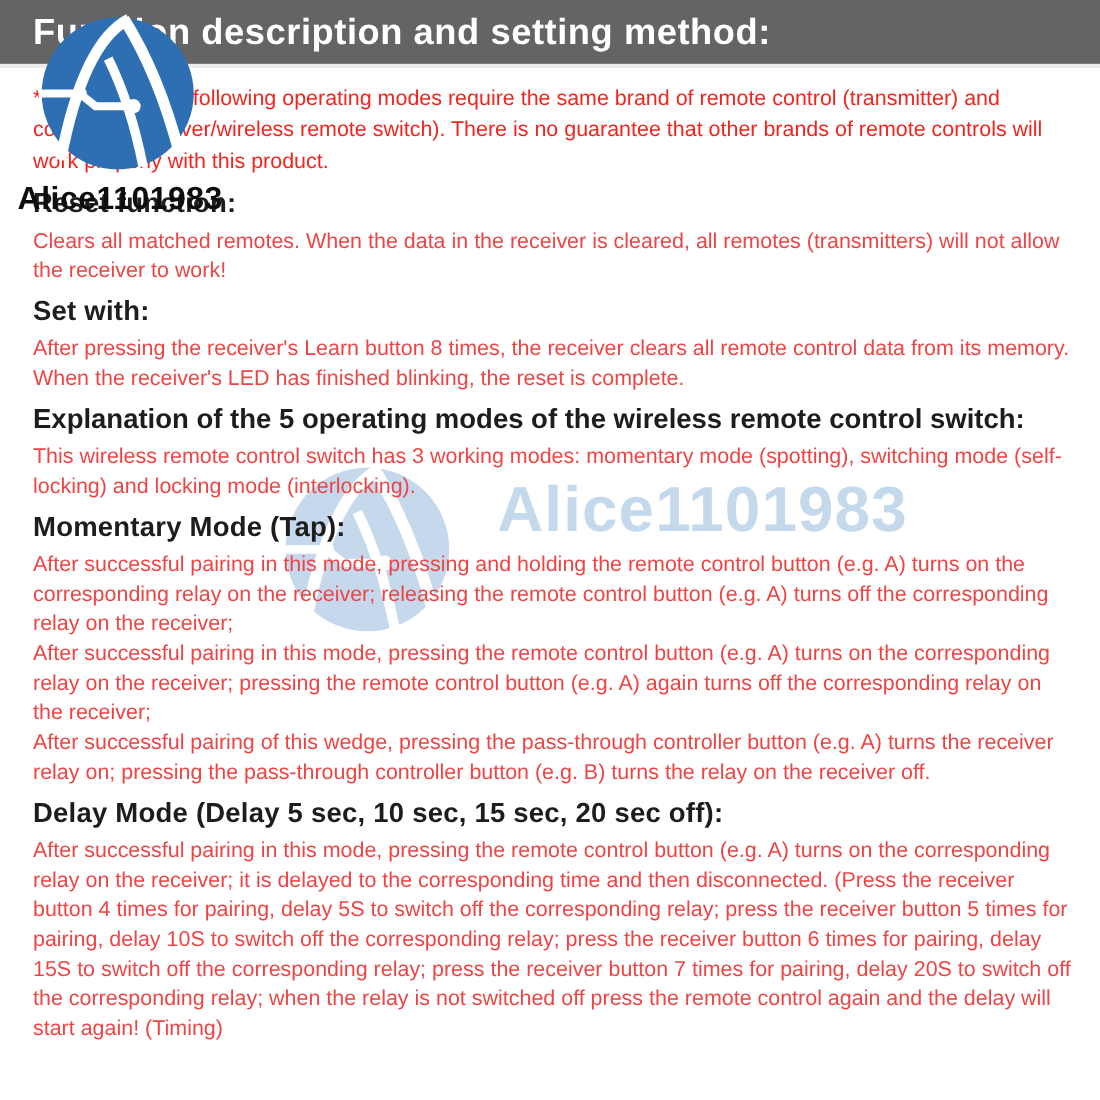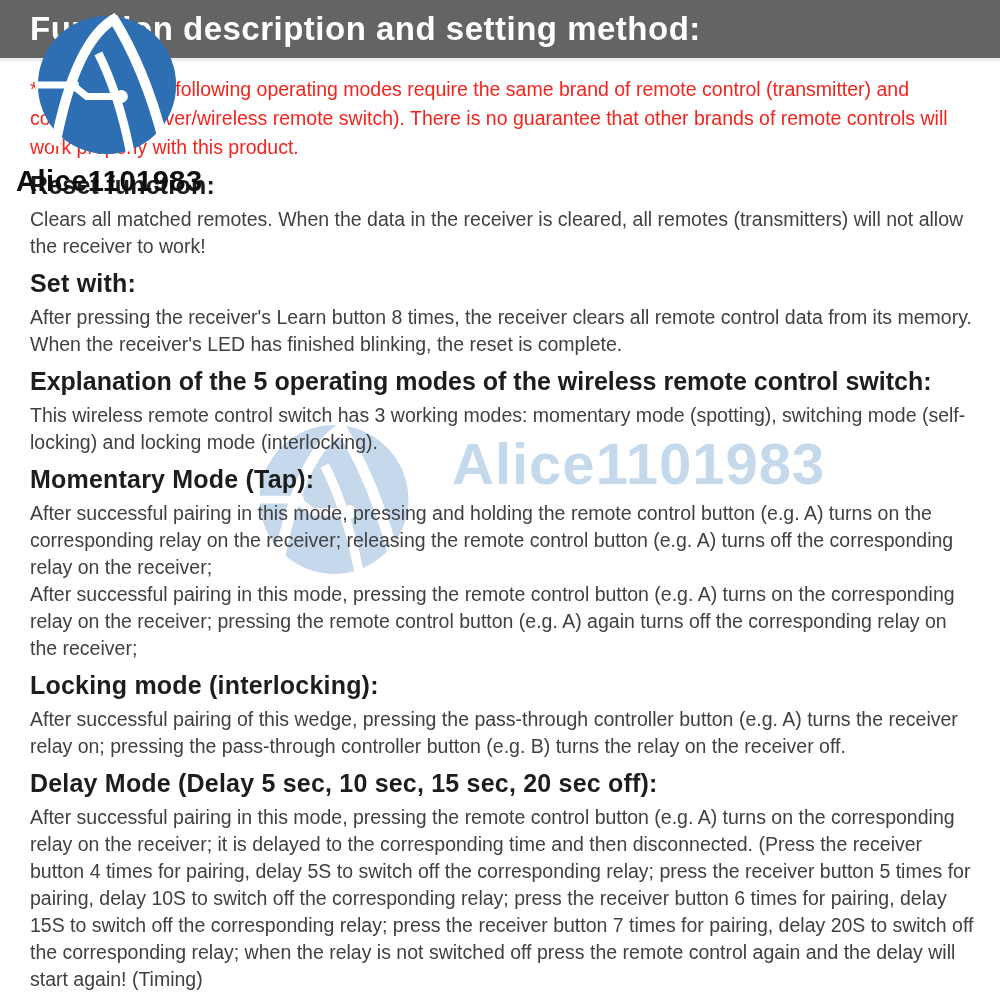--- a/index.html
+++ b/index.html
@@ -50,21 +50,21 @@
     color:#1d1d1d;
     margin:7px 0 4px 0;
     line-height:33px;
     letter-spacing:.2px;
   }
   h2.sec.bold{font-weight:bold;letter-spacing:0;}
   p.body{
     margin:0;
     font-size:19.5px;
     line-height:27px;
-    color:#404040;
+    color:#ef4444;
     width:945px;
   }
   .sec-wrap{position:relative;}
 
   
   .wm-black{
     position:absolute;
     left:-14px;top:-4px;
     font-size:29px;
     font-weight:bold;
@@ -152,23 +152,20 @@
     </div>
     <p class="body">This wireless remote control switch has 3 working modes: momentary mode (spotting), switching mode (self-locking) and locking mode (interlocking).</p>
 
     <div class="sec-wrap">
       <h2 class="sec">Momentary Mode (Tap):</h2>
     </div>
     <p class="body">After successful pairing in this mode, pressing and holding the remote control button (e.g. A) turns on the corresponding relay on the receiver; releasing the remote control button (e.g. A) turns off the corresponding relay on the receiver;</p>
 
     <p class="body">After successful pairing in this mode, pressing the remote control button (e.g. A) turns on the corresponding relay on the receiver; pressing the remote control button (e.g. A) again turns off the corresponding relay on the receiver;</p>
 
-    <div class="sec-wrap">
-      <h2 class="sec">Locking mode (interlocking):</h2>
-    </div>
     <p class="body">After successful pairing of this wedge, pressing the pass-through controller button (e.g. A) turns the receiver relay on; pressing the pass-through controller button (e.g. B) turns the relay on the receiver off.</p>
 
     <div class="sec-wrap">
       <h2 class="sec">Delay Mode (Delay 5 sec, 10 sec, 15 sec, 20 sec off):</h2>
     </div>
     <p class="body">After successful pairing in this mode, pressing the remote control button (e.g. A) turns on the corresponding relay on the receiver; it is delayed to the corresponding time and then disconnected. (Press the receiver button 4 times for pairing, delay 5S to switch off the corresponding relay; press the receiver button 5 times for pairing, delay 10S to switch off the corresponding relay; press the receiver button 6 times for pairing, delay 15S to switch off the corresponding relay; press the receiver button 7 times for pairing, delay 20S to switch off the corresponding relay; when the relay is not switched off press the remote control again and the delay will start again! (Timing)</p>
 
   </div>
 </div>
 

